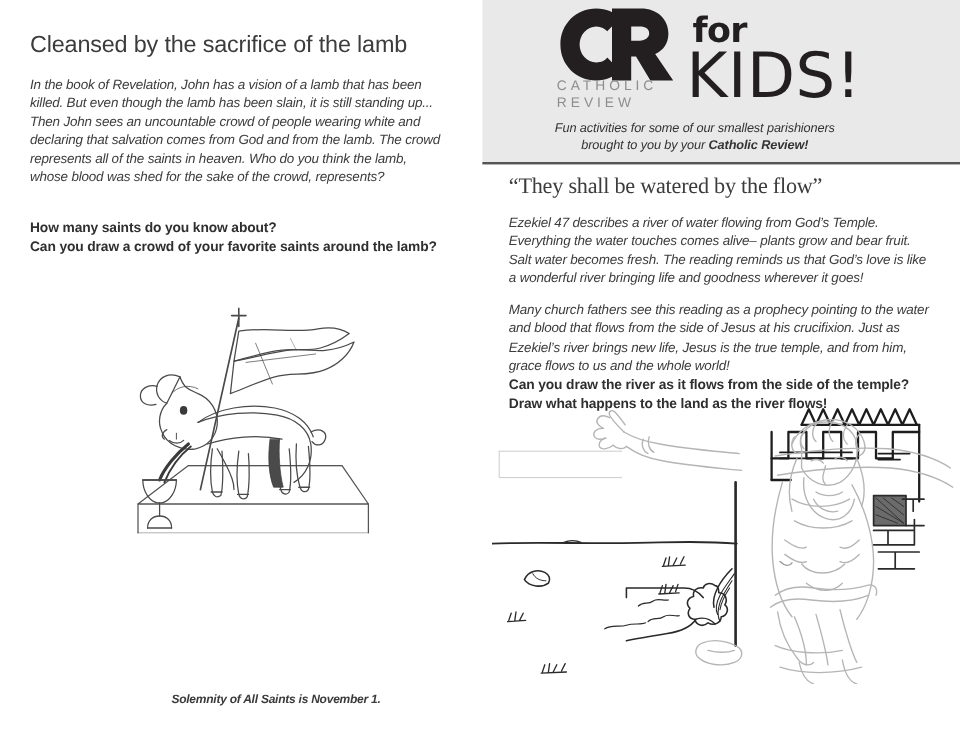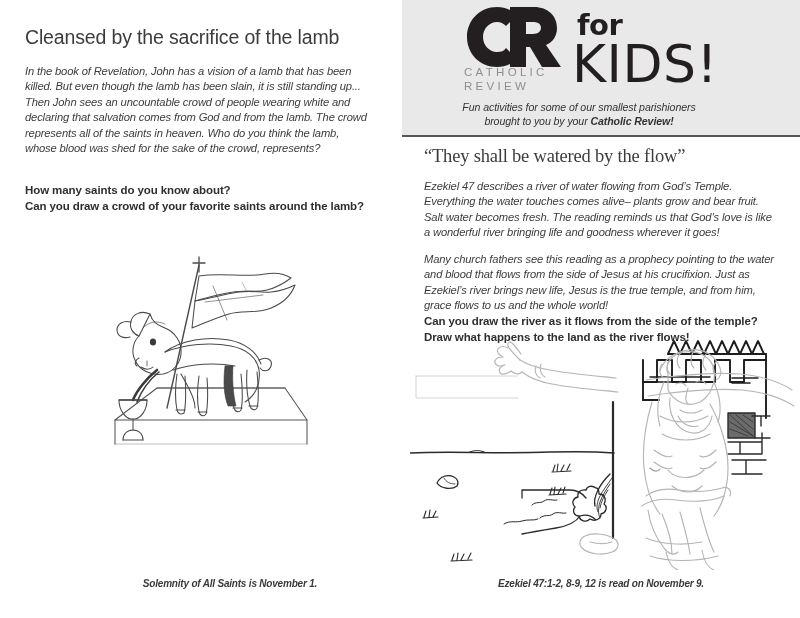--- a/index.html
+++ b/index.html
@@ -377,16 +377,15 @@
         </g>
 
         <g stroke="#b5b5b5" stroke-width="1.15">
           <path d="M175 198 C170 200 168 206 172 210 C178 216 192 218 202 214
                    C208 212 210 206 206 202 C198 196 184 194 175 198 Z"></path>
           <path d="M180 204 C188 206 196 206 202 204"></path>
         </g>
       </svg>
     </div>
 
-    <div class="r-caption">Ezekiel 47:1-2, 8-9, 12 is read on November 9.</div>
   </div>
 
 </div>
 
 </body></html>

